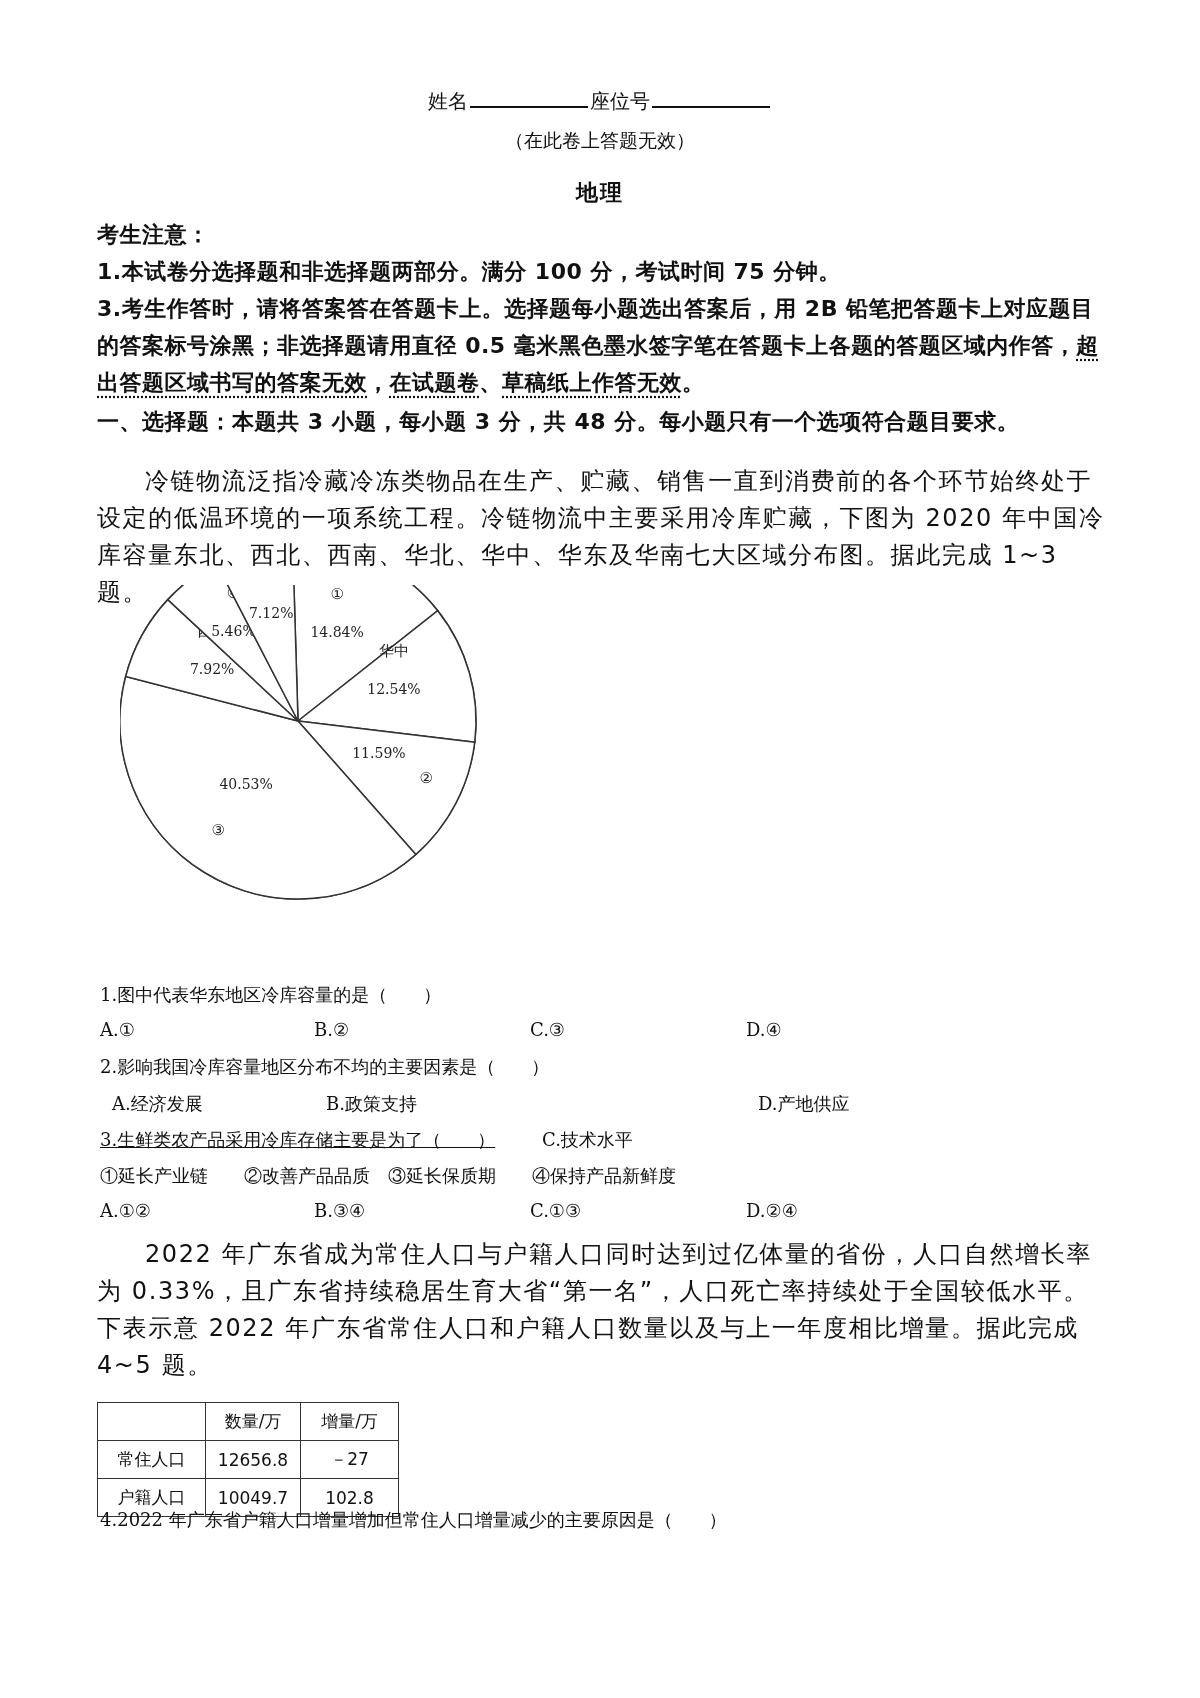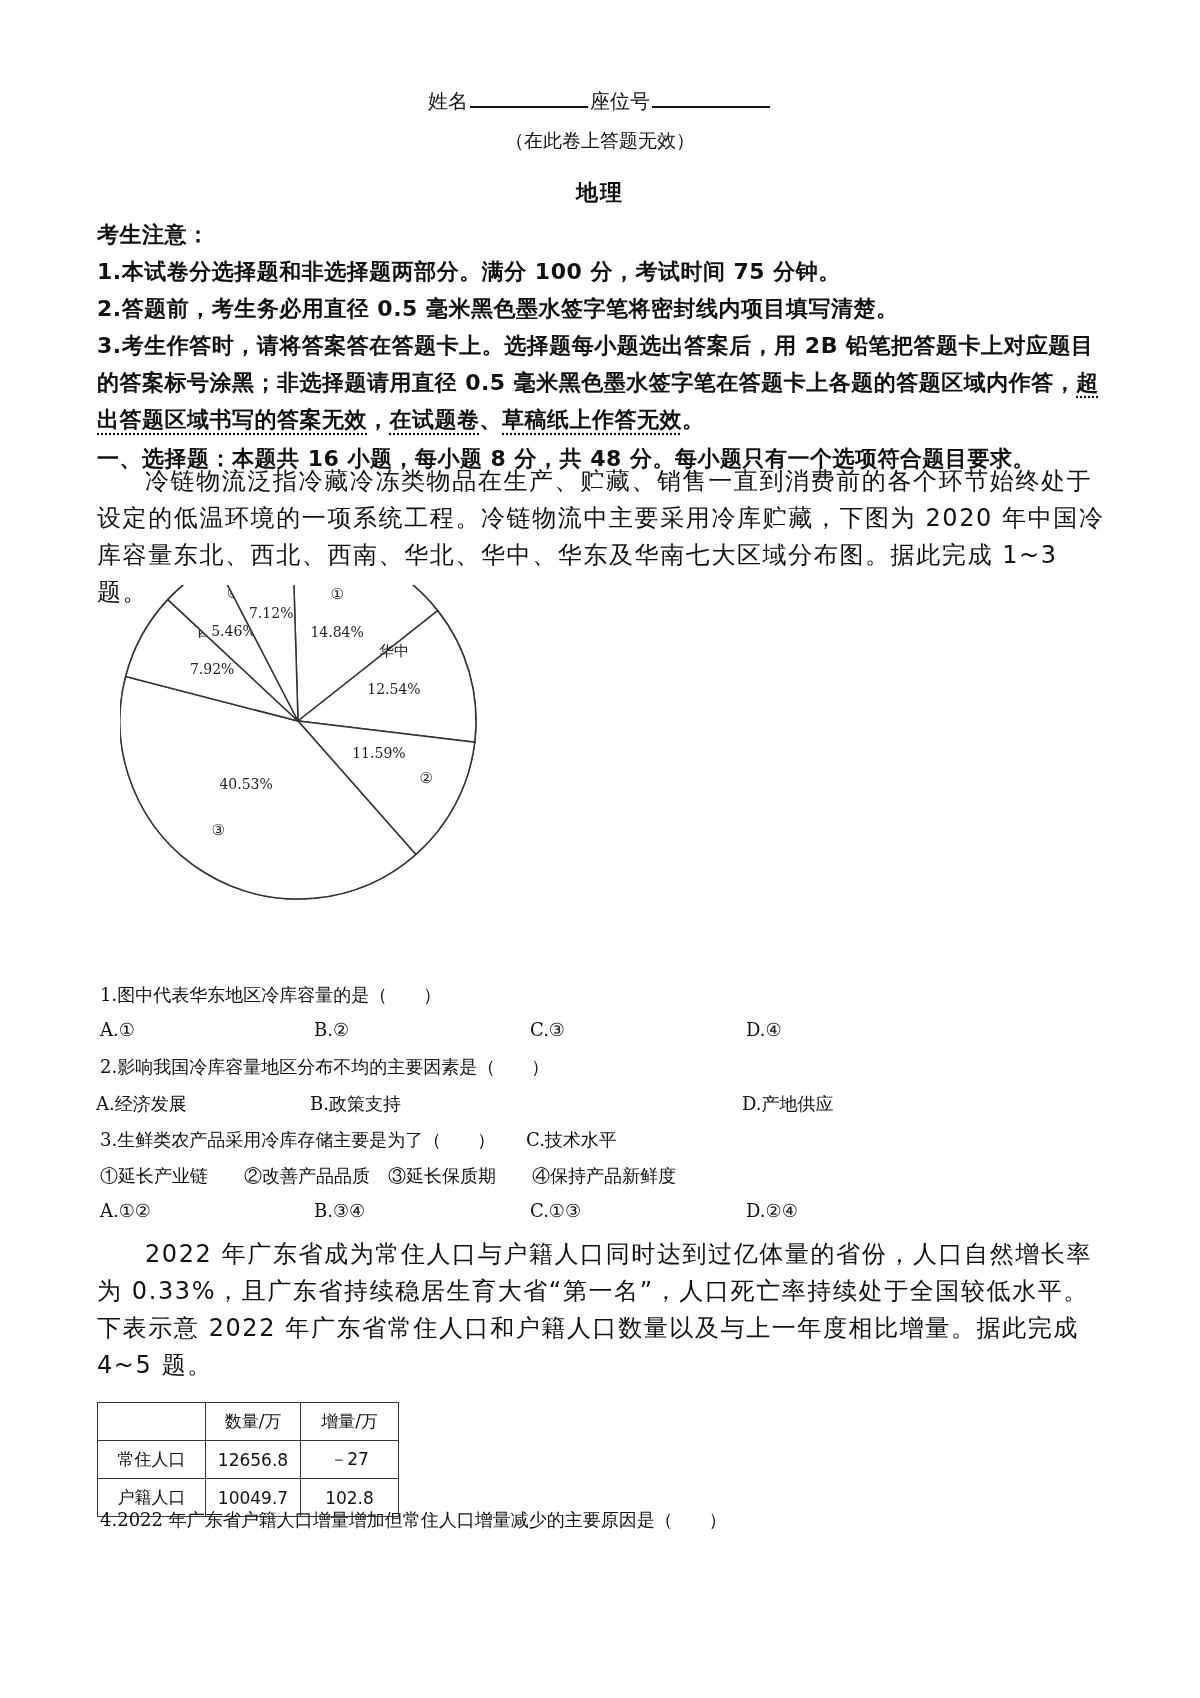--- a/index.html
+++ b/index.html
@@ -25,23 +25,22 @@
 
 <div class="abs hdr-line" style="top:88px;">
   <span>姓名</span><span class="blank"></span><span>座位号</span><span class="blank"></span>
 </div>
 <div class="abs hdr-line" style="top:128px; font-size:19px;">（在此卷上答题无效）</div>
 <div class="abs hdr-line" id="title">地理</div>
 
 <div class="abs notice" style="top:216px;">
   <div>考生注意：</div>
   <div>1.本试卷分选择题和非选择题两部分。满分 100 分，考试时间 75 分钟。</div>
-  <div>2.答题前，考生务必用直径 0.5 毫米黑色墨水签字笔将密封线内项目填写清楚。</div>
   <div><span>3.考生作答时，请将答案答在答题卡上。选择题每小题选出答案后，用 2B 铅笔把答题卡上对应题目的答案标号涂黑；非选择题请用直径 0.5 毫米黑色墨水签字笔在答题卡上各题的答题区域内作答，</span><span class="dotted">超出答题区域书写的答案无效</span><span>，</span><span class="dotted">在试题卷</span><span>、</span><span class="dotted">草稿纸上作答无效</span><span>。</span></div>
-  <div style="margin-top:2px;">一、选择题：本题共 16 小题，每小题 8 分，共 48 分。每小题只有一个选项符合题目要求。</div>
+  <div style="margin-top:2px;">一、选择题：本题共 3 小题，每小题 3 分，共 48 分。每小题只有一个选项符合题目要求。</div>
 </div>
 
 <div class="abs body-txt" style="top:463px; text-indent:2em;">冷链物流泛指冷藏冷冻类物品在生产、贮藏、销售一直到消费前的各个环节始终处于设定的低温环境的一项系统工程。冷链物流中主要采用冷库贮藏，下图为 2020 年中国冷库容量东北、西北、西南、华北、华中、华东及华南七大区域分布图。据此完成 1~3 题。</div>
 
 <svg class="abs" id="pie-svg" width="370" height="400" viewBox="0 0 370 400">
     <circle cx="178" cy="136" r="178" fill="#fff" stroke="#333" stroke-width="1.5"></circle>
     <path d="M178,136 L172.66080096395578,-41.91990600731978 A178,178 0 0 1 317.70006448133427,25.691831744376046 Z" fill="#ffffff" stroke="#333" stroke-width="1.5"></path>
     <text x="217.10748256999895" y="14.107459169260892" text-anchor="middle" font-size="15" font-family="DejaVu Serif, serif" fill="#222">①</text>
     <text x="217.10748256999895" y="52.10745916926089" text-anchor="middle" font-size="14" font-family="DejaVu Serif, serif" fill="#222">14.84%</text>
     <path d="M178,136 L317.70006448133427,25.691831744376046 A178,178 0 0 1 354.72972454682514,157.22744595101608 Z" fill="#ffffff" stroke="#333" stroke-width="1.5"></path>
@@ -65,27 +64,27 @@
   </svg>
 
 <div class="abs q" style="top:983px;">1.图中代表华东地区冷库容量的是（　　）</div>
 <div class="abs" style="top:1019px; left:100px; width:1000px; height:30px;">
   <span class="opt" style="left:0;">A.①</span>
   <span class="opt" style="left:214px;">B.②</span>
   <span class="opt" style="left:430px;">C.③</span>
   <span class="opt" style="left:646px;">D.④</span>
 </div>
 <div class="abs q" style="top:1055px;">2.影响我国冷库容量地区分布不均的主要因素是（　　）</div>
-<div class="abs" style="top:1092px; left:96px; width:1000px; height:30px;">
+<div class="abs" style="top:1092px; left:112px; width:1000px; height:30px;">
   <span class="opt" style="left:0;">A.经济发展</span>
   <span class="opt" style="left:214px;">B.政策支持</span>
   <span class="opt" style="left:430px;margin-top:36px;">C.技术水平</span>
   <span class="opt" style="left:646px;">D.产地供应</span>
 </div>
-<div class="abs q" style="top:1128px;">3.生鲜类农产品采用冷库存储主要是为了（　　）</div>
+<div class="abs q" style="top:1128px;text-decoration:underline;">3.生鲜类农产品采用冷库存储主要是为了（　　）</div>
 <div class="abs q" style="top:1164px;">①延长产业链　　②改善产品品质　③延长保质期　　④保持产品新鲜度</div>
 <div class="abs" style="top:1200px; left:100px; width:1000px; height:30px;">
   <span class="opt" style="left:0;">A.①②</span>
   <span class="opt" style="left:214px;text-align:right;">B.③④</span>
   <span class="opt" style="left:430px;">C.①③</span>
   <span class="opt" style="left:646px;text-align:center;">D.②④</span>
 </div>
 
 <div class="abs body-txt" style="top:1236px; text-indent:2em;">2022 年广东省成为常住人口与户籍人口同时达到过亿体量的省份，人口自然增长率为 0.33%，且广东省持续稳居生育大省“第一名”，人口死亡率持续处于全国较低水平。下表示意 2022 年广东省常住人口和户籍人口数量以及与上一年度相比增量。据此完成 4~5 题。</div>
 

